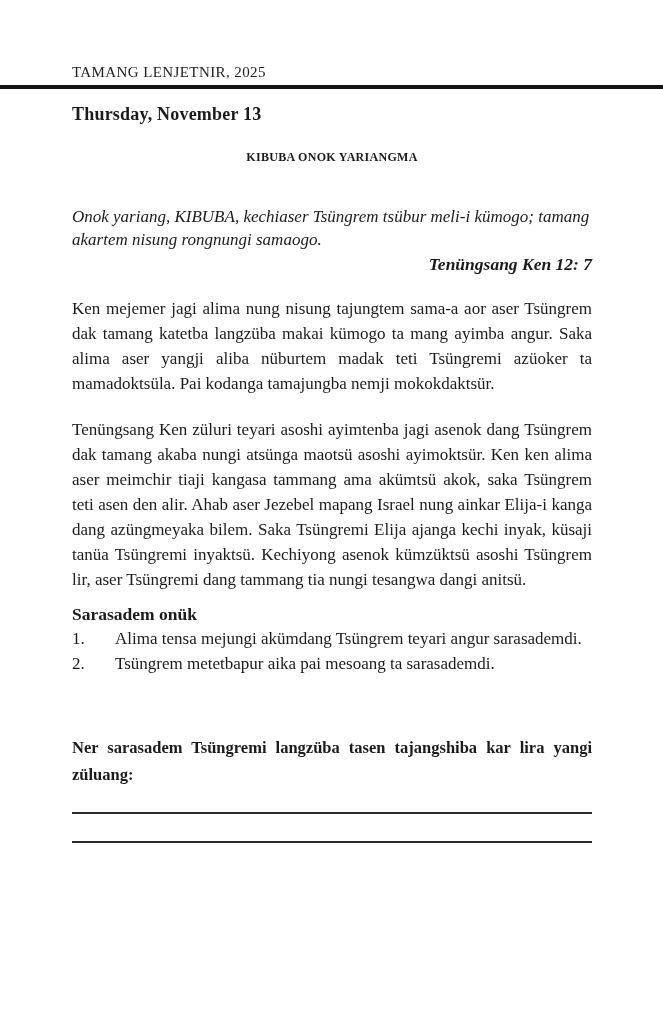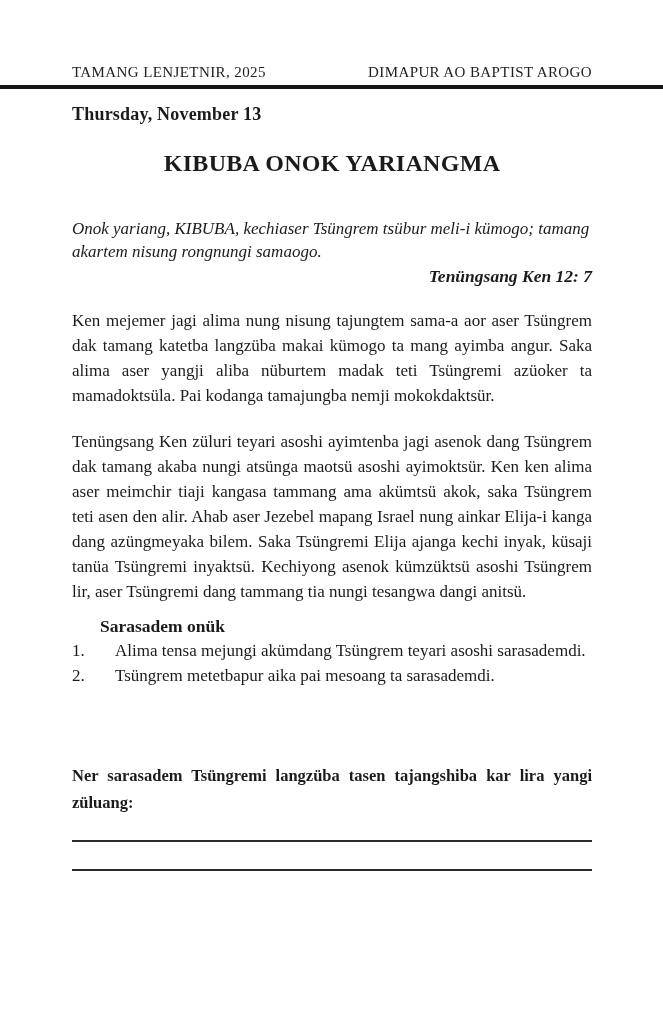--- a/index.html
+++ b/index.html
@@ -40,21 +40,21 @@
   .date-line {
     margin-top: 15px;
     font-size: 18px;
     font-weight: bold;
     letter-spacing: 0.2px;
   }
 
   .main-title {
     margin-top: 25px;
     text-align: center;
-    font-size: 24px;
+    font-size: 12px;
     font-weight: bold;
     letter-spacing: 0.3px;
   }
 
   .verse {
     margin-top: 40px;
     font-style: italic;
     font-size: 17px;
     line-height: 23px;
     text-align: left;
@@ -74,40 +74,39 @@
     line-height: 25px;
     text-align: justify;
     text-justify: inter-word;
   }
   .body-para.first { margin-top: 23px; }
 
   .section-heading {
     margin-top: 12px;
     font-size: 17.5px;
     font-weight: bold;
-    margin-left: 28px;
   }
 
   .prayer-list { margin-top: 1px; }
 
   .prayer-item {
     display: flex;
     font-size: 17px;
     line-height: 25px;
   }
   .prayer-item .num {
     flex: 0 0 43px;
   }
   .prayer-item .item-text {
     flex: 1;
     text-align: justify;
   }
 
   .journal-prompt {
-    margin-top: 74px;
+    margin-top: 58px;
     font-size: 16.5px;
     line-height: 27px;
     font-weight: bold;
     text-align: justify;
   }
 
   .write-line {
     border: none;
     border-top: 2px solid #2a2a2a;
     height: 0;
@@ -116,21 +115,20 @@
   .write-line.line-1 { margin-top: 24px; }
   .write-line.line-2 { margin-top: 27px; }
 </style>
 </head>
 <body>
 
 <div class="page">
 
   <div class="header-row">
     <span>TAMANG LENJETNIR, 2025</span>
-    <span>DIMAPUR AO BAPTIST AROGO</span>
   </div>
 
   <div class="top-rule"></div>
 
   <div class="content">
 
     <div class="date-line">Thursday, November 13</div>
 
     <div class="main-title">KIBUBA ONOK YARIANGMA</div>
 
@@ -141,21 +139,21 @@
 
     <p class="body-para">Ken mejemer jagi alima nung nisung tajungtem sama-a aor aser Tsüngrem dak tamang katetba langzüba makai kümogo ta mang ayimba angur. Saka alima aser yangji aliba nüburtem madak teti Tsüngremi azüoker ta mamadoktsüla. Pai kodanga tamajungba nemji mokokdaktsür.</p>
 
     <p class="body-para">Tenüngsang Ken züluri teyari asoshi ayimtenba jagi asenok dang Tsüngrem dak tamang akaba nungi atsünga maotsü asoshi ayimoktsür. Ken ken alima aser meimchir tiaji kangasa tammang ama akümtsü akok, saka Tsüngrem teti asen den alir. Ahab aser Jezebel mapang Israel nung ainkar Elija-i kanga dang azüngmeyaka bilem. Saka Tsüngremi Elija ajanga kechi inyak, küsaji tanüa Tsüngremi inyaktsü. Kechiyong asenok kümzüktsü asoshi Tsüngrem lir, aser Tsüngremi dang tammang tia nungi tesangwa dangi anitsü.</p>
 
     <div class="section-heading">Sarasadem onük</div>
 
     <div class="prayer-list">
       <div class="prayer-item">
         <span class="num">1.</span>
-        <span class="item-text">Alima tensa mejungi akümdang Tsüngrem teyari asoshi sarasademdi.</span>
+        <span class="item-text">Alima tensa mejungi akümdang Tsüngrem teyari angur sarasademdi.</span>
       </div>
       <div class="prayer-item">
         <span class="num">2.</span>
         <span class="item-text">Tsüngrem metetbapur aika pai mesoang ta sarasademdi.</span>
       </div>
     </div>
 
     <div class="journal-prompt">Ner sarasadem Tsüngremi langzüba tasen tajangshiba kar lira yangi züluang:</div>
 
     <div class="write-line line-1"></div>

